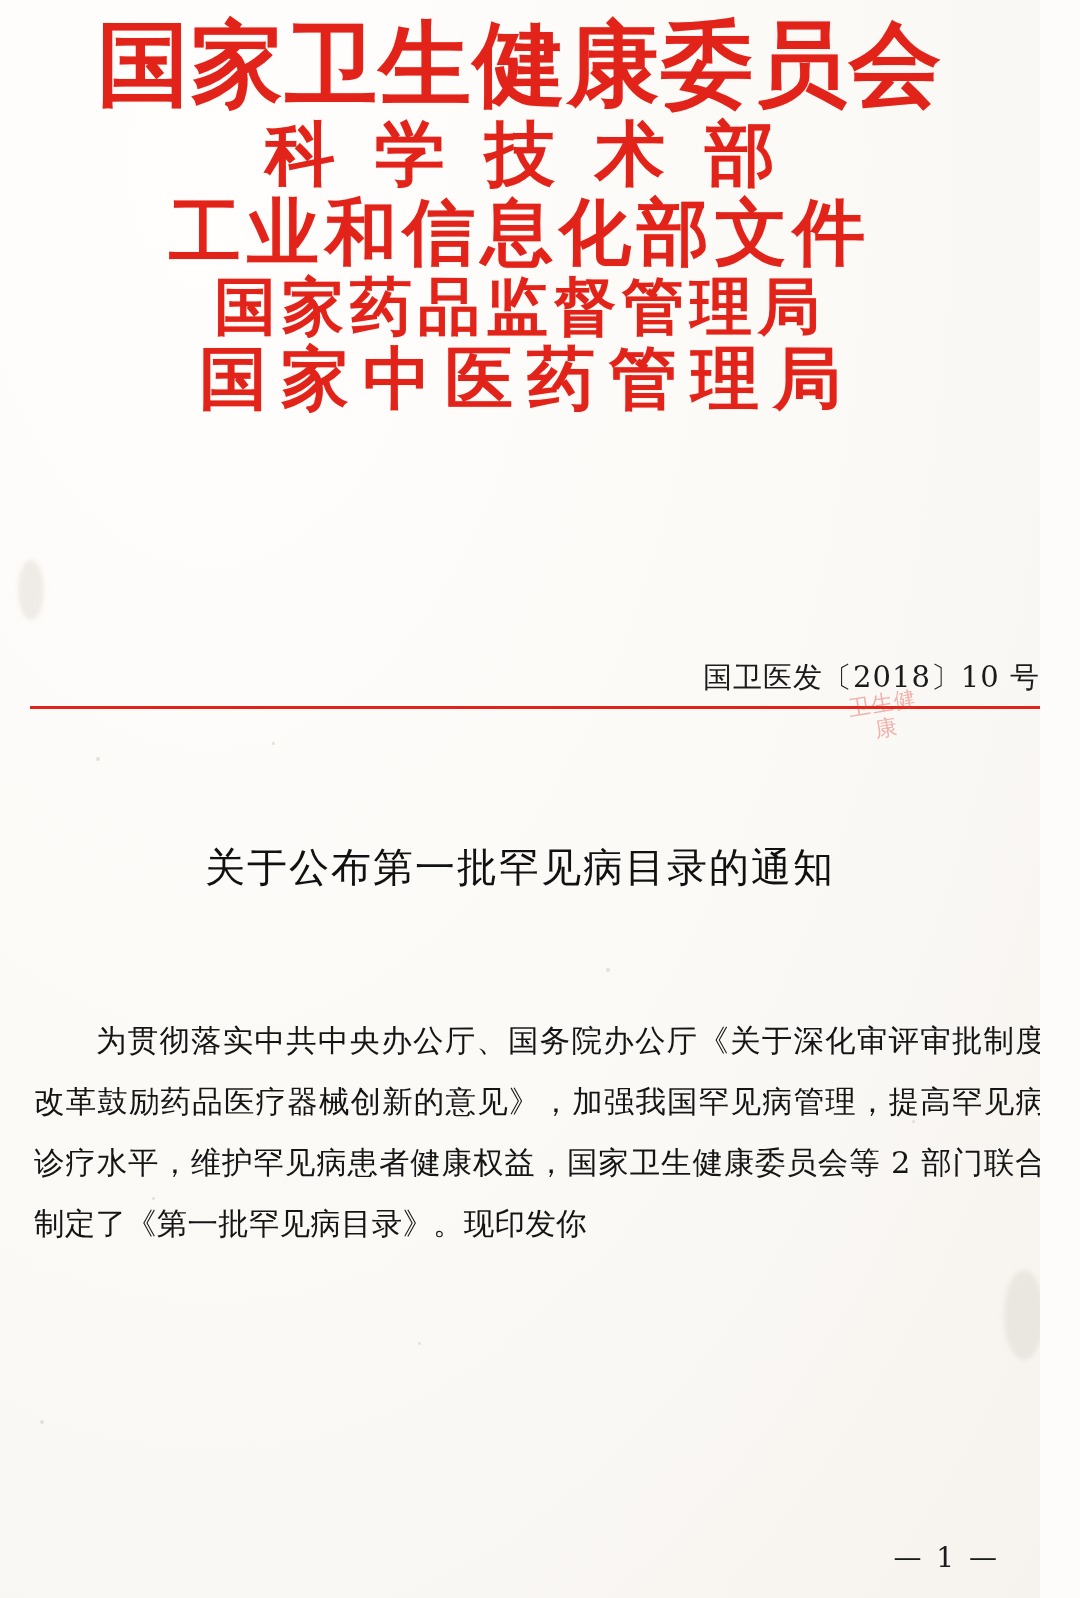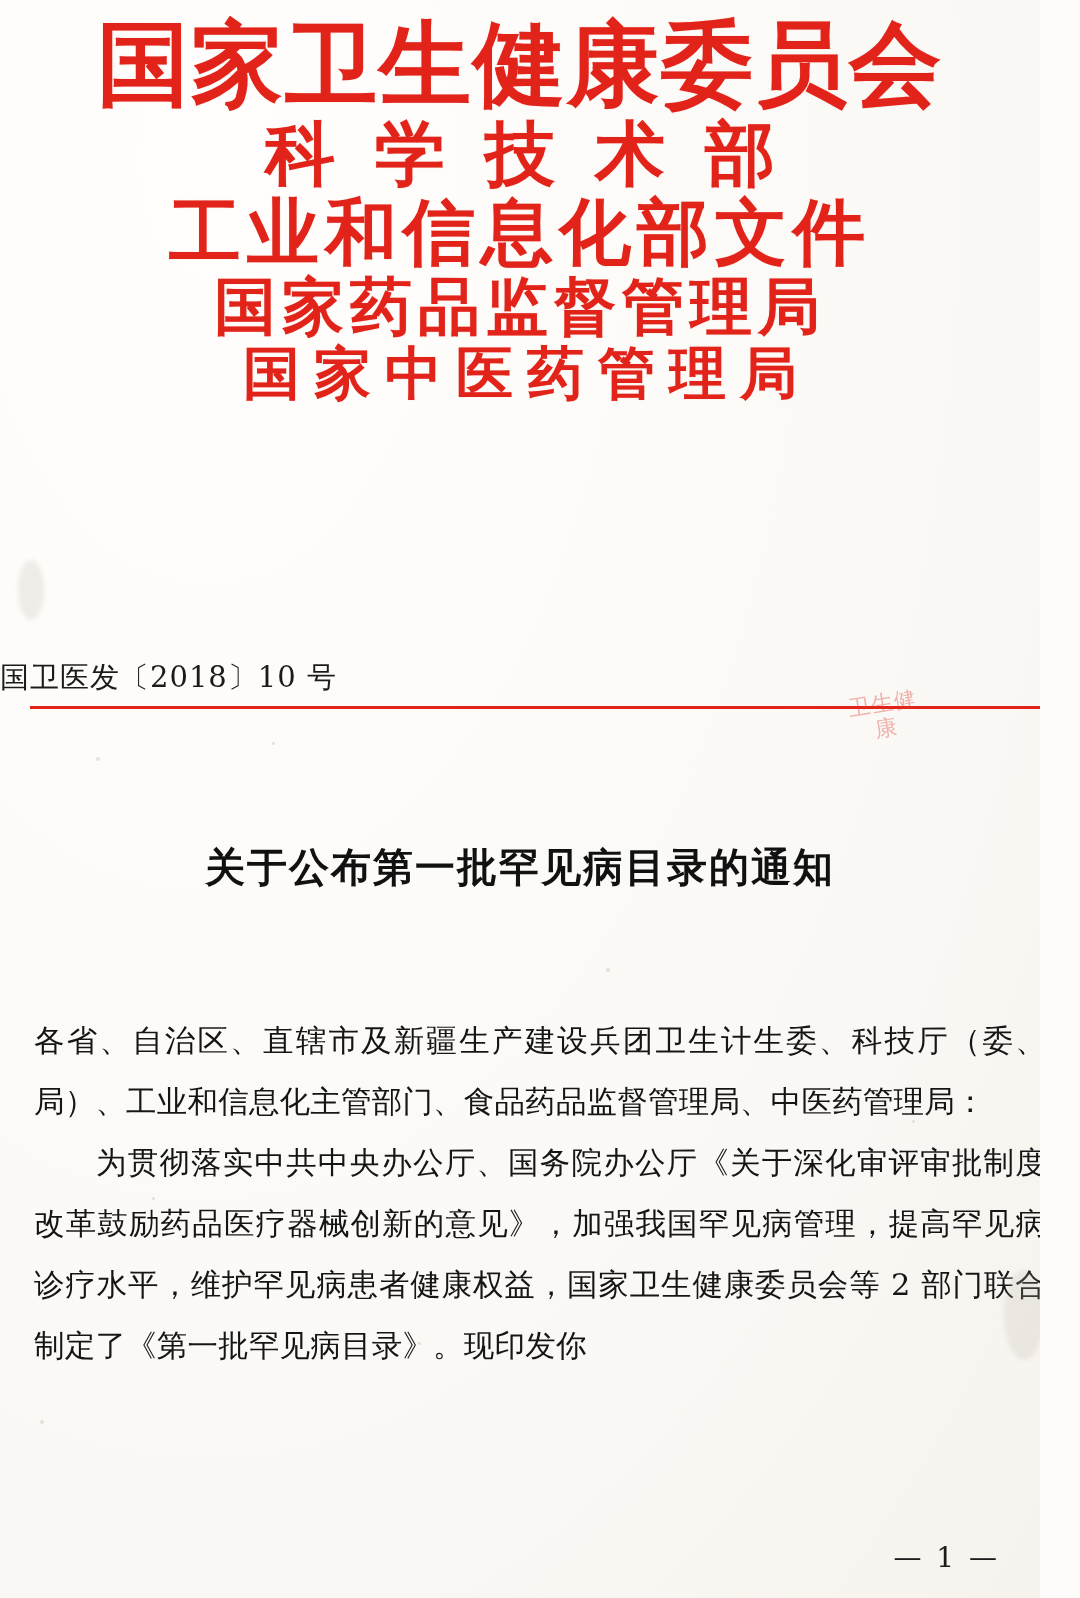--- a/index.html
+++ b/index.html
@@ -41,29 +41,29 @@
     letter-spacing: 0;
     line-height: 1.02;
     white-space: nowrap;
     text-shadow: 0 0 1px rgba(226,35,26,0.35);
     transform-origin: center center;
   }
   .lh-1 { font-size: 92px; letter-spacing: 2px; margin-bottom: 6px; }
   .lh-2 { font-size: 70px; letter-spacing: 40px; padding-left: 40px; margin-bottom: 6px; }
   .lh-3 { font-size: 72px; letter-spacing: 6px; margin-bottom: 6px; }
   .lh-4 { font-size: 62px; letter-spacing: 6px; margin-bottom: 6px; }
-  .lh-5 { font-size: 57px; letter-spacing: 14px; padding-left: 14px; }
+  .lh-5 { font-size: 68px; letter-spacing: 14px; padding-left: 14px; }
 
   
   .doc-number {
     position: absolute;
     top: 658px;
     left: 0;
     right: 0;
-    text-align: left;
+    text-align: right;
     font-size: 29px;
     color: #1b1b1b;
     font-family: "DejaVu Serif", "Liberation Serif", serif;
     letter-spacing: 1px;
   }
 
   
   .red-rule {
     position: absolute;
     top: 706px;
@@ -91,21 +91,21 @@
   }
 
   
   .doc-title {
     position: absolute;
     top: 840px;
     left: 0;
     right: 0;
     text-align: center;
     font-size: 40px;
-    font-weight: bold;
+    font-weight: normal;
     color: #111;
     letter-spacing: 2px;
     font-family: "DejaVu Serif", "Liberation Serif", serif;
   }
 
   
   .body-text {
     position: absolute;
     top: 1010px;
     left: 34px;
@@ -167,21 +167,20 @@
 
   <div class="doc-number">国卫医发〔2018〕10 号</div>
 
   <div class="red-rule"></div>
 
   <div class="seal">卫生健康</div>
 
   <div class="doc-title">关于公布第一批罕见病目录的通知</div>
 
   <div class="body-text">
-    <p>各省、自治区、直辖市及新疆生产建设兵团卫生计生委、科技厅（委、局）、工业和信息化主管部门、食品药品监督管理局、中医药管理局：</p>
     <p class="indent">为贯彻落实中共中央办公厅、国务院办公厅《关于深化审评审批制度改革鼓励药品医疗器械创新的意见》，加强我国罕见病管理，提高罕见病诊疗水平，维护罕见病患者健康权益，国家卫生健康委员会等 2 部门联合制定了《第一批罕见病目录》。现印发你</p>
   </div>
 
   <div class="page-number">— 1 —</div>
 
   <div class="speck" style="left:96px;top:757px;width:4px;height:4px;"></div>
   <div class="speck" style="left:272px;top:742px;width:3px;height:3px;"></div>
   <div class="speck" style="left:606px;top:968px;width:4px;height:4px;"></div>
   <div class="speck" style="left:152px;top:1197px;width:3px;height:3px;"></div>
   <div class="speck" style="left:418px;top:1342px;width:3px;height:3px;"></div>

